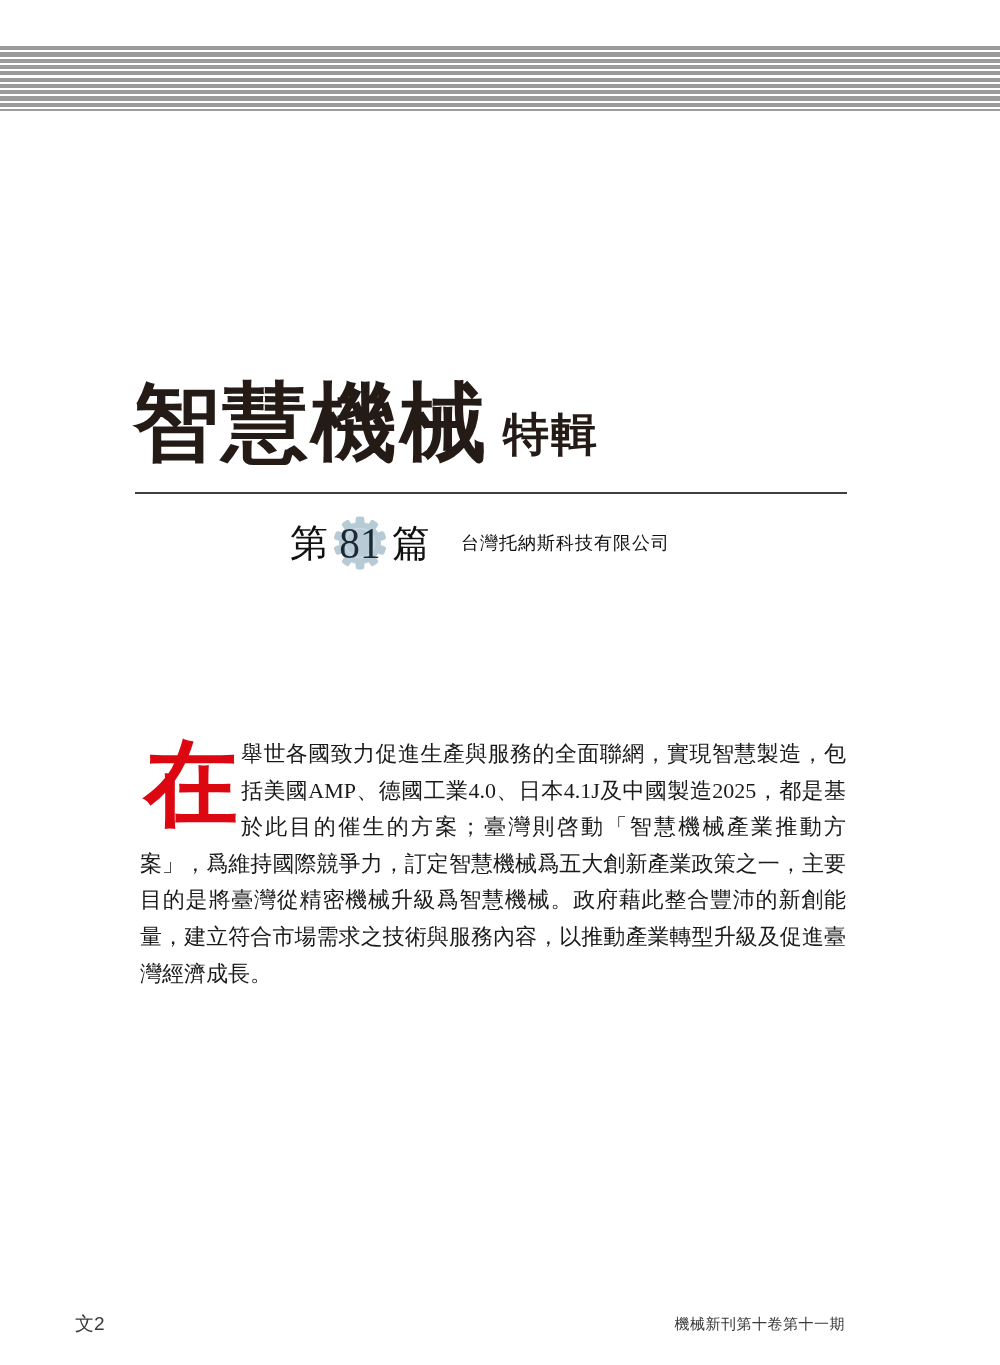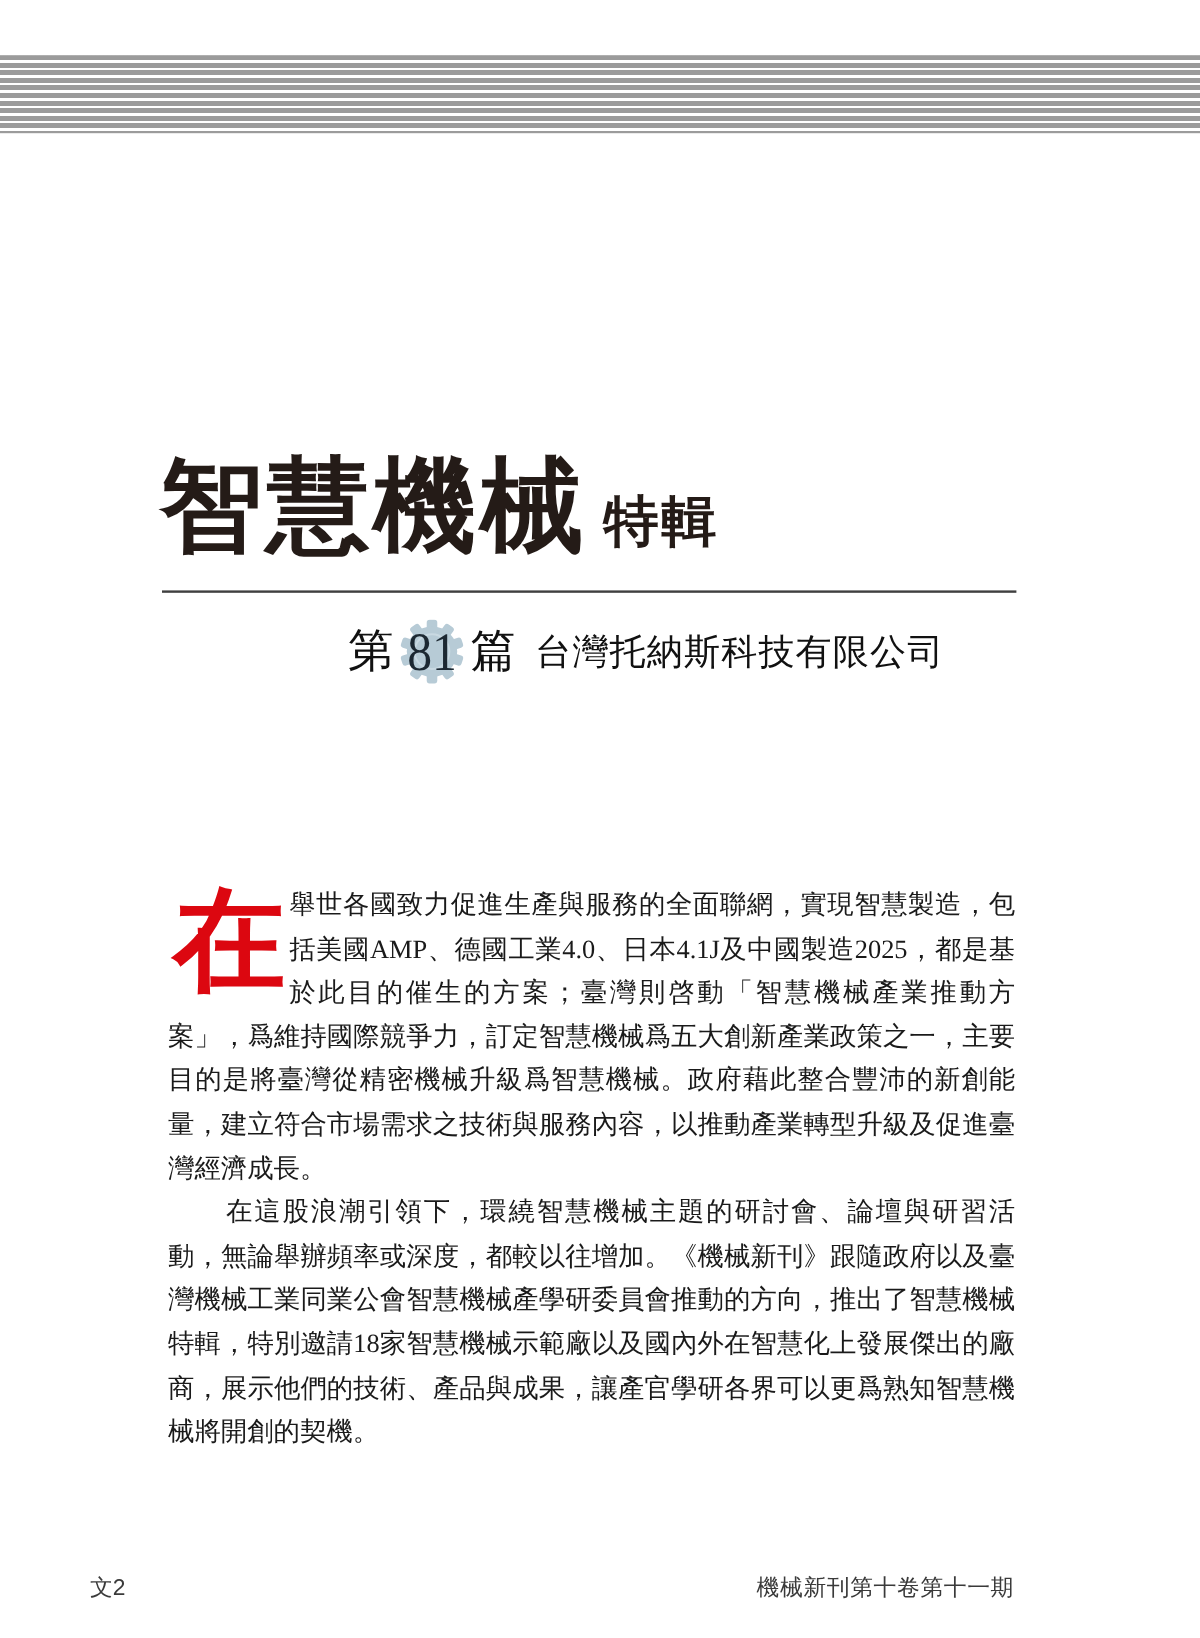--- a/index.html
+++ b/index.html
@@ -35,21 +35,21 @@
   }
   .series-ideograph{font-size:38px;line-height:38px;}
   .gear-wrap{position:relative;width:54px;height:54px;margin:0 5px;flex:0 0 auto;}
   .gear-wrap svg{position:absolute;inset:0;}
   .series-number{
     position:absolute;left:0;top:0;width:54px;height:54px;
     display:flex;align-items:center;justify-content:center;
     font-size:45px;line-height:45px;color:var(--c-number_ink,#1c2832);
     transform:scaleX(.92);
   }
-  .company{font-size:30px;letter-spacing:1px;margin-left:16px;color:#111;}
+  .company{font-size:18px;letter-spacing:1px;margin-left:31px;color:#111;}
 
   
   .article{
     position:absolute;left:140px;top:736px;width:706px;
     font-size:22px;line-height:36.6px;color:var(--c-body_ink,#1a1a1a);
     text-align:justify;text-justify:inter-ideograph;
   }
   .article p{margin:0;padding:0;}
   .dropcap{
     float:left;width:97px;height:100px;margin:4px 0 0 4px;
@@ -58,21 +58,21 @@
   }
   .p2{text-indent:2.2em;}
 
   
   .footer-left{
     position:absolute;left:75px;top:1312px;font-size:19px;line-height:24px;
     color:var(--c-footer_ink,#3a3a3a);
     font-family:Liberation Sans, sans-serif;
   }
   .footer-right{
-    position:absolute;right:155px;top:1312px;font-size:19px;line-height:24px;
+    position:absolute;right:155px;top:1312px;font-size:15px;line-height:24px;
     letter-spacing:0.5px;color:var(--c-footer_ink,#3a3a3a);
     font-family:"Liberation Sans","DejaVu Sans",sans-serif;white-space:nowrap;margin-left:23px;
   }
 </style>
 </head>
 <body>
 
 <div class="page">
 
   <div class="stripes"></div>
@@ -109,19 +109,18 @@
     </span>
     <span class="series-ideograph">篇</span>
     <span class="company">台灣托納斯科技有限公司</span>
   </div>
 
   <div class="article">
     <p>
       <span class="dropcap">在</span>
       <span>舉世各國致力促進生產與服務的全面聯網，實現智慧製造，包括美國AMP、德國工業4.0、日本4.1J及中國製造2025，都是基於此目的催生的方案；臺灣則啓動「智慧機械產業推動方案」，爲維持國際競爭力，訂定智慧機械爲五大創新產業政策之一，主要目的是將臺灣從精密機械升級爲智慧機械。政府藉此整合豐沛的新創能量，建立符合市場需求之技術與服務內容，以推動產業轉型升級及促進臺灣經濟成長。</span>
     </p>
-    <p class="p2">在這股浪潮引領下，環繞智慧機械主題的研討會、論壇與研習活動，無論舉辦頻率或深度，都較以往增加。《機械新刊》跟隨政府以及臺灣機械工業同業公會智慧機械產學研委員會推動的方向，推出了智慧機械特輯，特別邀請18家智慧機械示範廠以及國內外在智慧化上發展傑出的廠商，展示他們的技術、產品與成果，讓產官學研各界可以更爲熟知智慧機械將開創的契機。</p>
   </div>
 
   <div class="footer-left">文2</div>
   <div class="footer-right">機械新刊第十卷第十一期</div>
 
 </div>
 
 </body></html>

